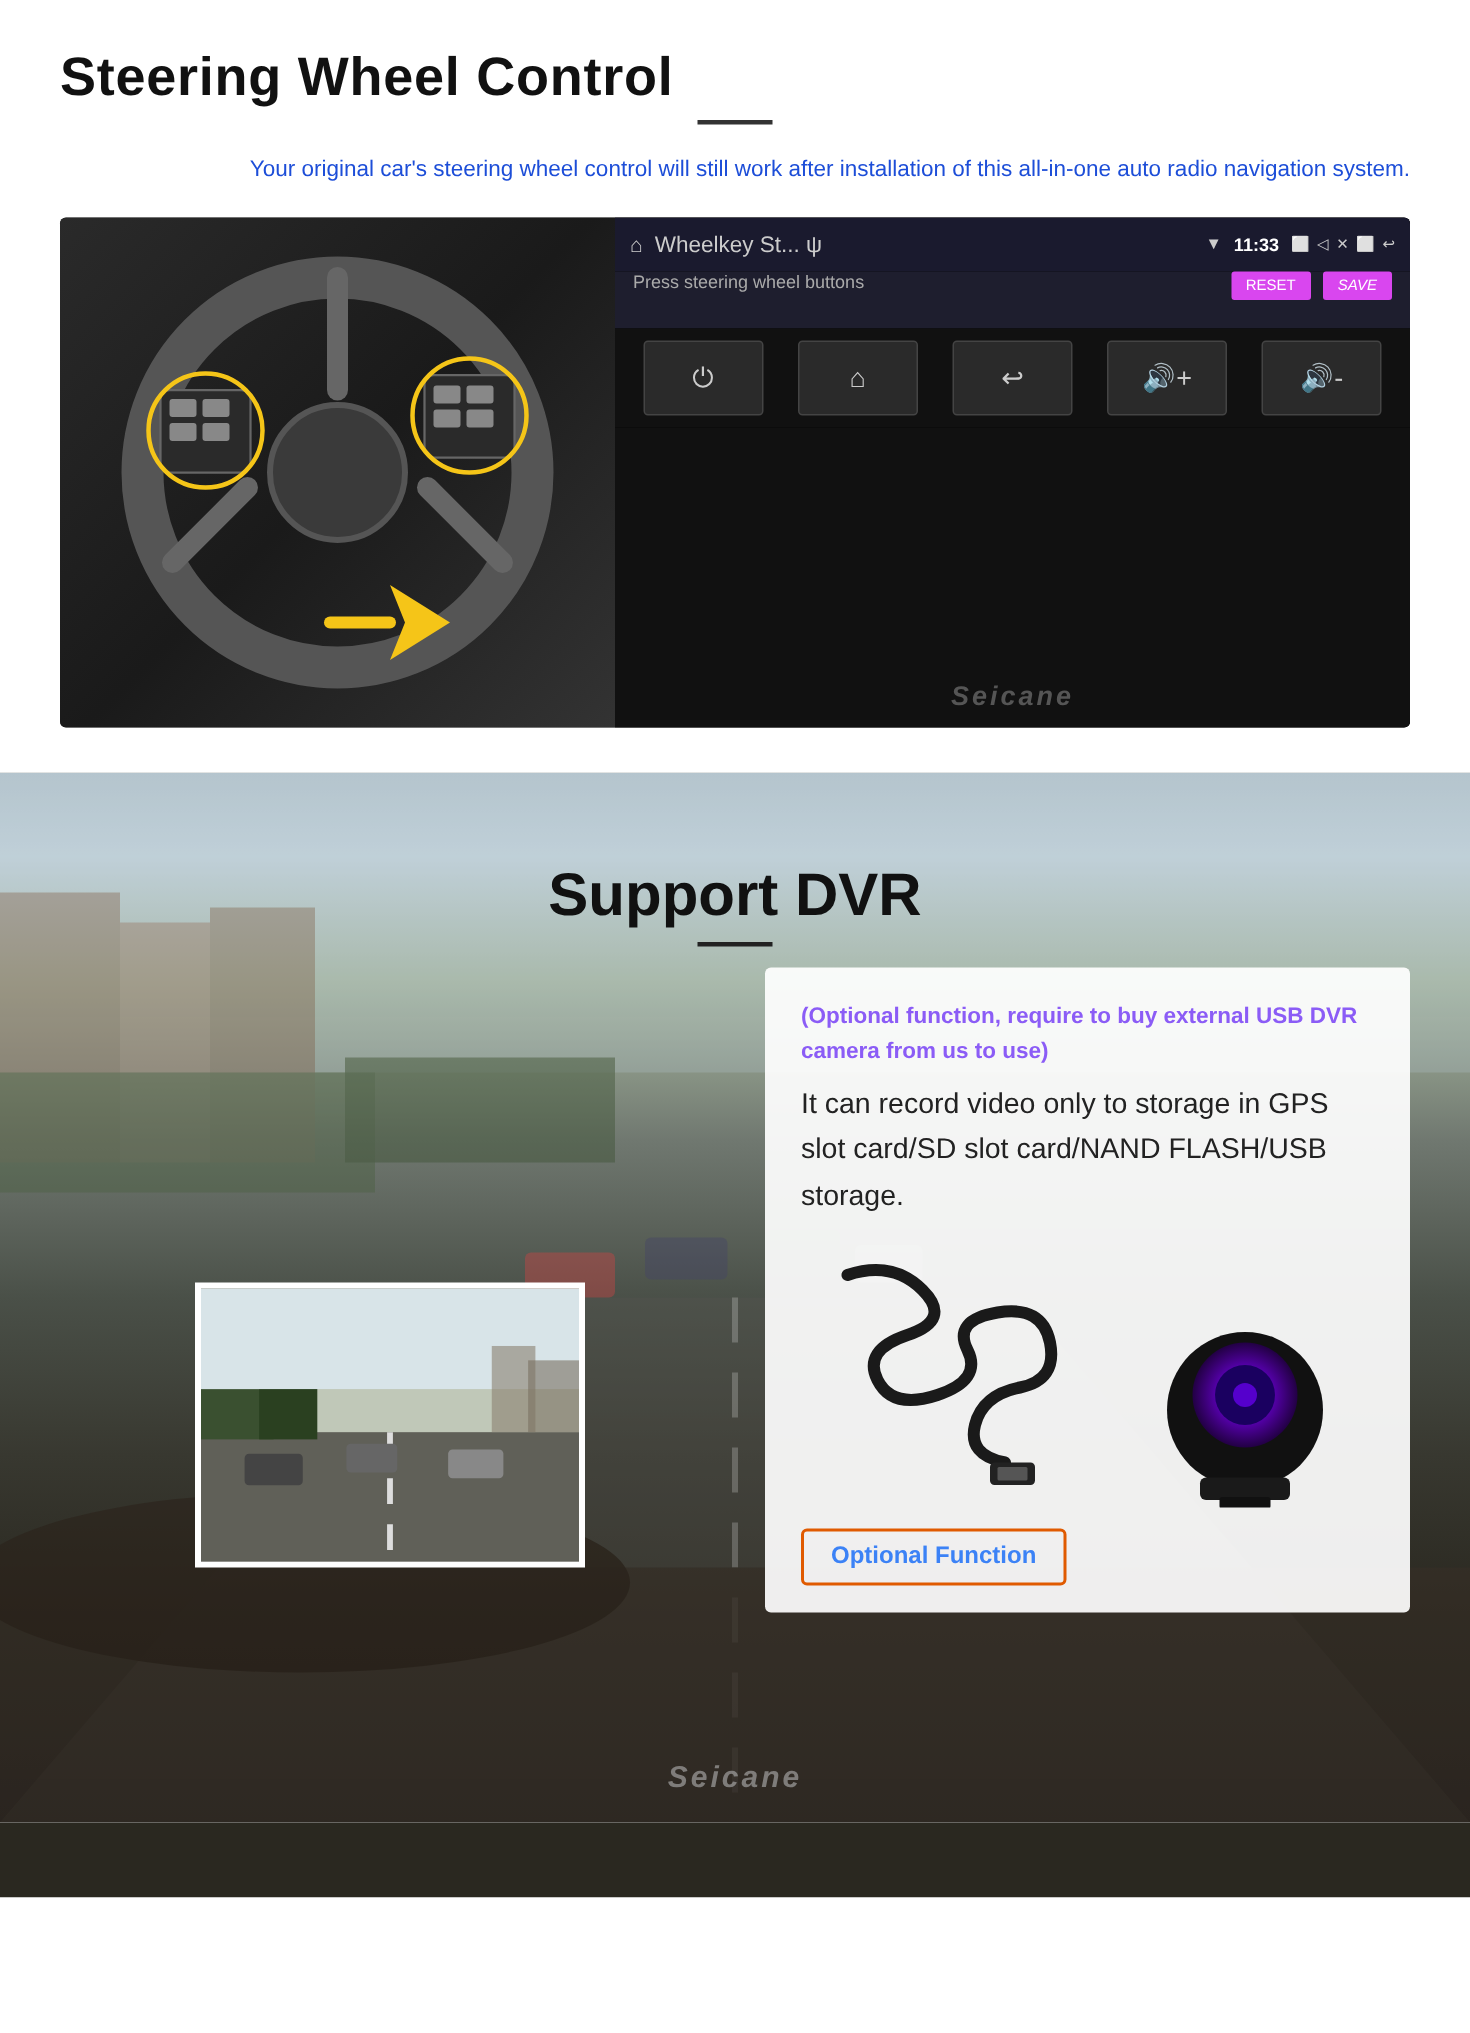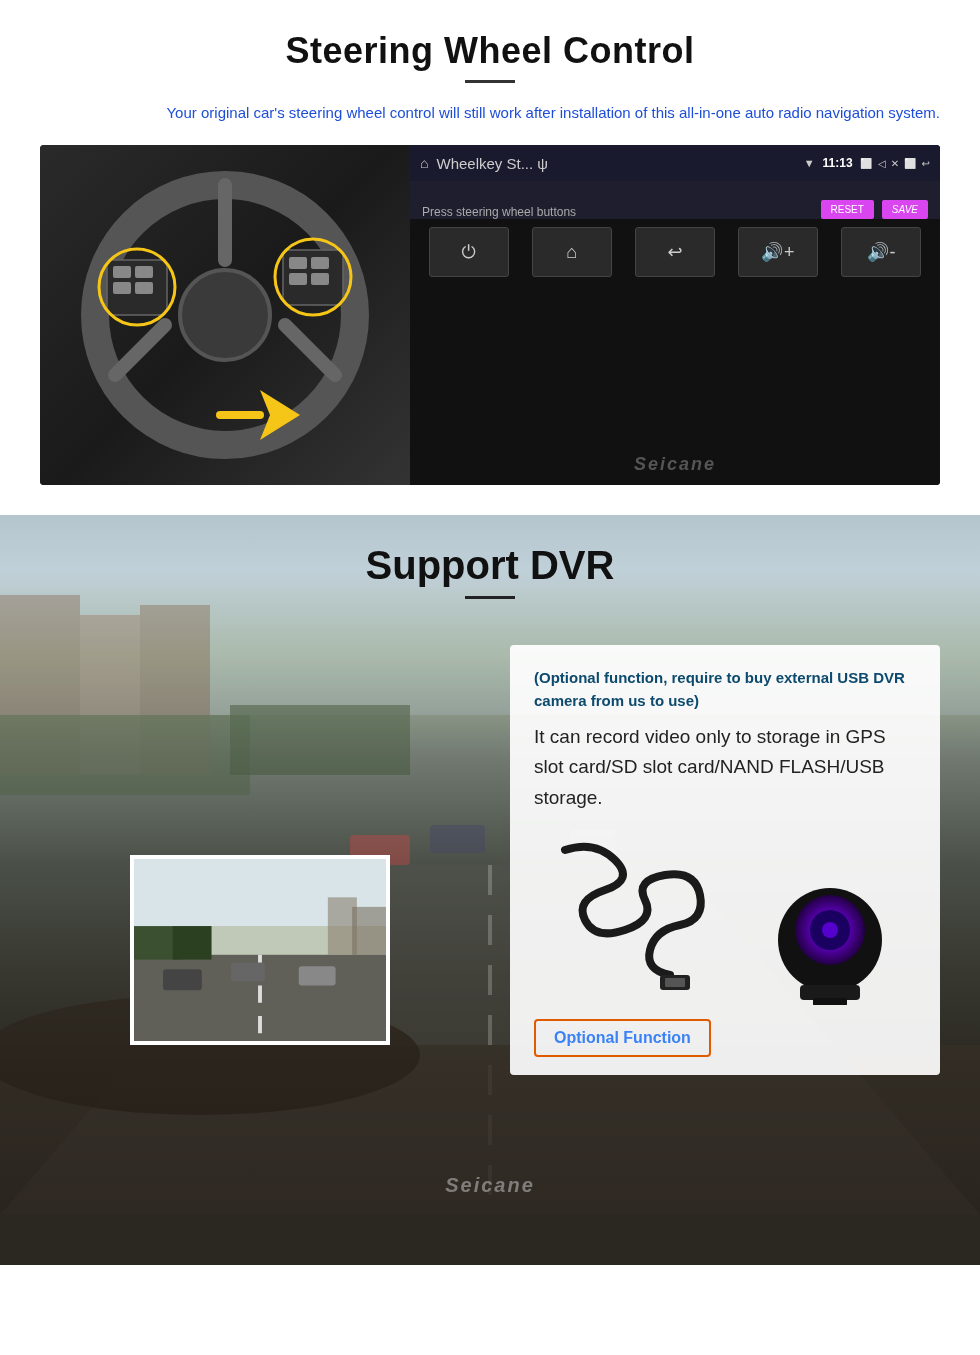--- a/index.html
+++ b/index.html
@@ -9,21 +9,20 @@
       background: #fff;
       overflow-x: hidden;
     }
 
     
     .section-swc {
       padding: 30px 40px 0;
       background: #fff;
     }
     .section-title {
-      text-align: center;
       font-size: 36px;
       font-weight: 900;
       color: #111;
       letter-spacing: 0.5px;
       margin-bottom: 8px;
     }
     .title-divider {
       width: 50px;
       height: 3px;
       background: #333;
@@ -83,21 +82,21 @@
     }
     .statusbar-home { font-size: 14px; color: #ccc; }
     .statusbar-title { font-size: 15px; color: #ccc; flex: 1; }
     .statusbar-time { font-size: 12px; color: #fff; font-weight: bold; }
     .statusbar-icons { display: flex; gap: 5px; font-size: 10px; color: #ccc; }
 
     .screen-toolbar {
       background: #1e1e2e;
       height: 38px;
       display: flex;
-      align-items: flex-end;
+      align-items: flex-start;
       padding: 0 12px;
       gap: 8px;
     }
     .toolbar-label {
       font-size: 12px;
       color: #aaa;
       flex: 1;
     }
     .toolbar-btn {
       background: #d946ef;
@@ -193,41 +192,42 @@
       flex-direction: column;
       align-items: center;
       padding-top: 28px;
       z-index: 5;
     }
     .dvr-title {
       font-size: 40px;
       font-weight: 900;
       color: #111;
       text-align: center;
+      margin-top: 32px;
     }
     .dvr-title-divider {
       width: 50px;
       height: 3px;
       background: #222;
       margin: 8px auto 0;
     }
 
     
     .dvr-info-box {
       position: absolute;
       right: 40px;
       top: 130px;
       width: 430px;
       background: rgba(255,255,255,0.92);
       border-radius: 4px;
       padding: 22px 24px 18px;
       z-index: 10;
     }
     .dvr-info-optional {
-      color: #0c4a6e;
+      color: #8b5cf6;
       font-size: 15px;
       font-weight: 600;
       margin-bottom: 10px;
       line-height: 1.5;
     }
     .dvr-info-text {
       font-size: 19px;
       color: #222;
       line-height: 1.6;
       margin-bottom: 14px;
@@ -336,21 +336,21 @@
           <line x1="195" y1="255" x2="155" y2="255" stroke="#f5c518" stroke-width="8" stroke-linecap="round"></line>
         </svg>
       </div>
     </div>
 
     <div class="swc-screen">
       <div class="screen-statusbar">
         <span class="statusbar-home">⌂</span>
         <span class="statusbar-title">Wheelkey St... ψ</span>
         <span>▼</span>
-        <span class="statusbar-time">11:13</span>
+        <span class="statusbar-time">11:33</span>
         <div class="statusbar-icons">
           <span>⬜</span>
           <span>◁</span>
           <span>✕</span>
           <span>⬜</span>
           <span>↩</span>
         </div>
       </div>
       <div class="screen-toolbar">
         <span class="toolbar-label">Press steering wheel buttons</span>

